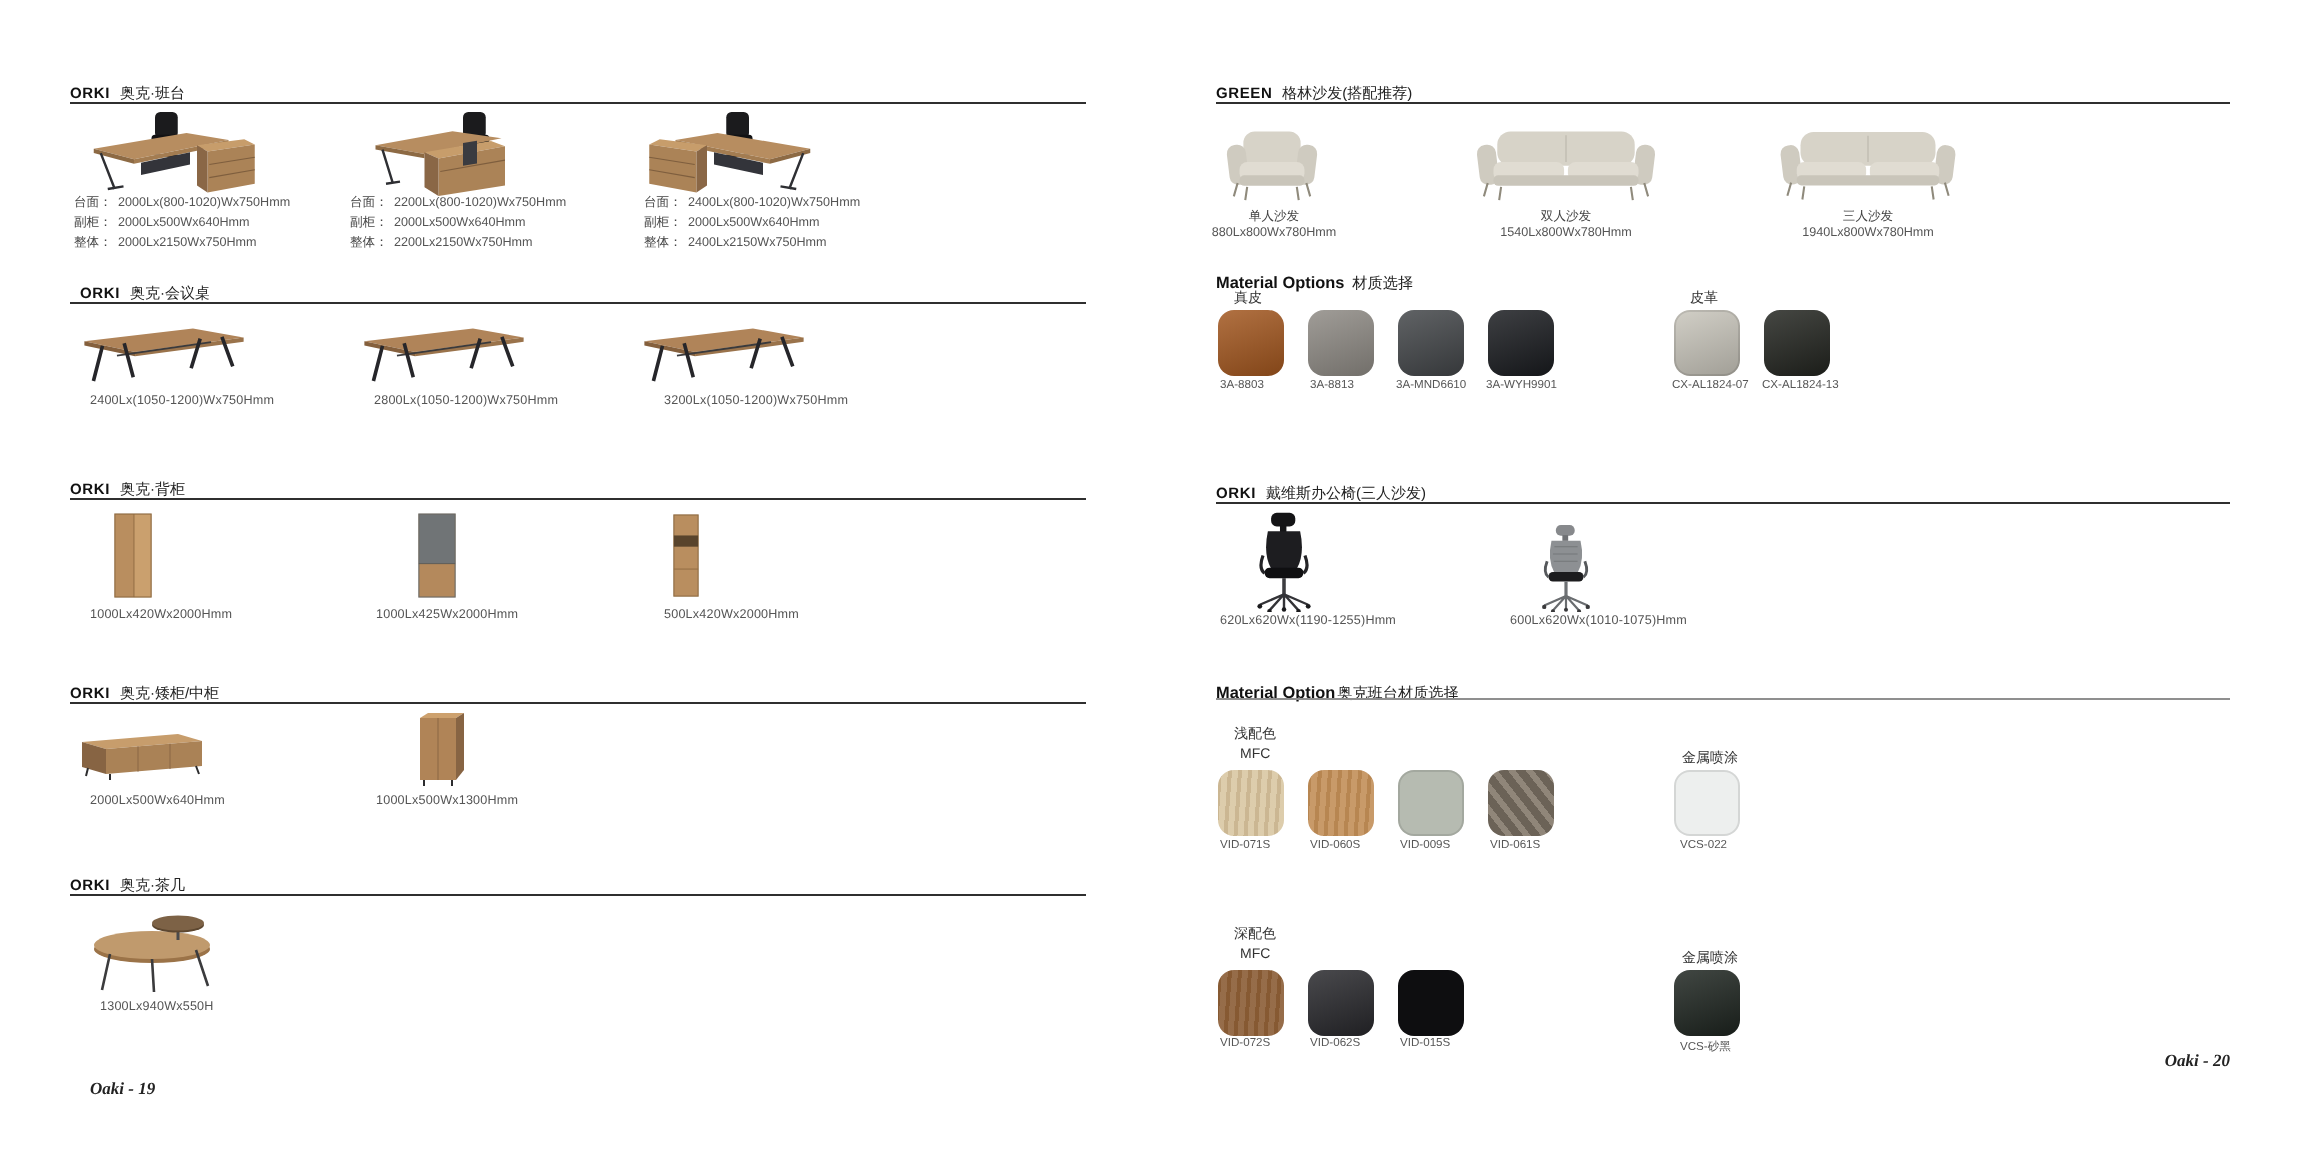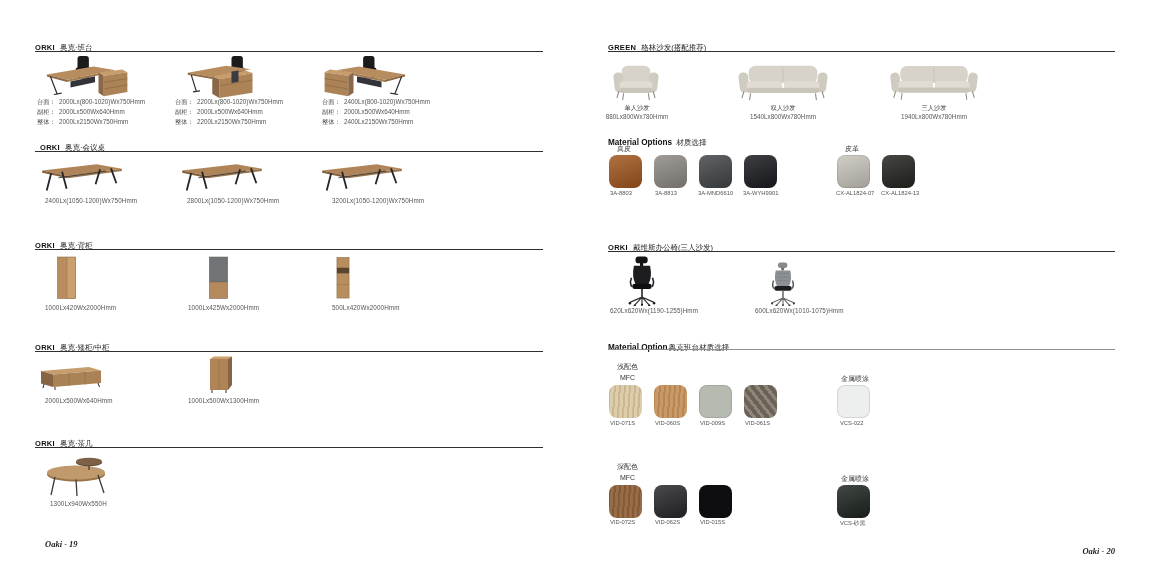--- a/index.html
+++ b/index.html
@@ -363,15 +363,15 @@
   <div class="sw grain-w" style="left: 609px; top: 485px; background-color: rgb(138, 92, 53);"></div>
   <div class="sw sheen" style="left: 654px; top: 485px; background-color: rgb(39, 39, 43);"></div>
   <div class="sw" style="left: 699px; top: 485px; background-color: rgb(14, 14, 16);"></div>
   <div class="sw sheen" style="left: 837px; top: 485px; background-color: rgb(29, 36, 31);"></div>
 
   <div class="code" style="left:610px;top:519px;">VID-072S</div>
   <div class="code" style="left:655px;top:519px;">VID-062S</div>
   <div class="code" style="left:700px;top:519px;">VID-015S</div>
   <div class="code" style="left:840px;top:519px;">VCS-砂黑</div>
 
-  <div class="footer footer-r" style="left:1015px;top:546px;">Oaki - 20</div>
+  <div class="footer footer-r" style="left:1015px;top:525px;">Oaki - 20</div>
 
 </div>
 
 </body></html>

